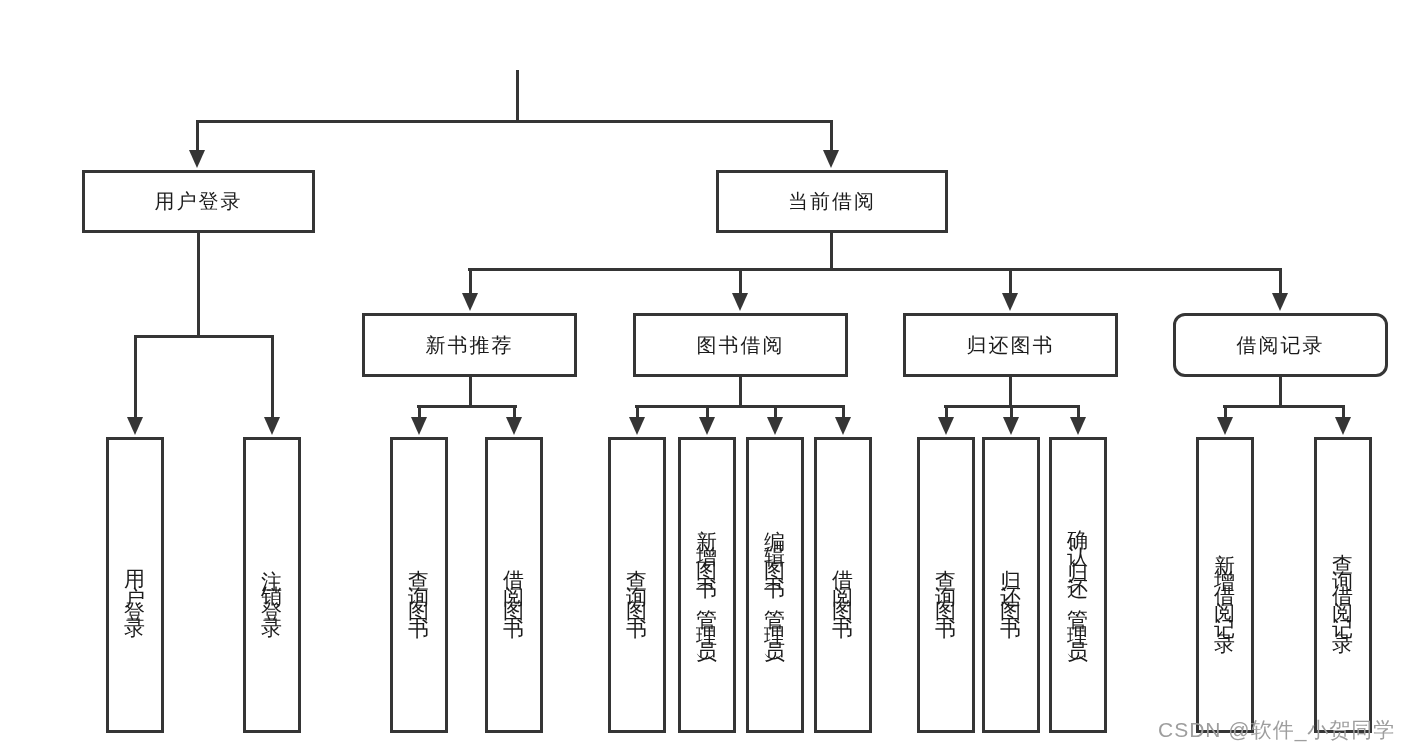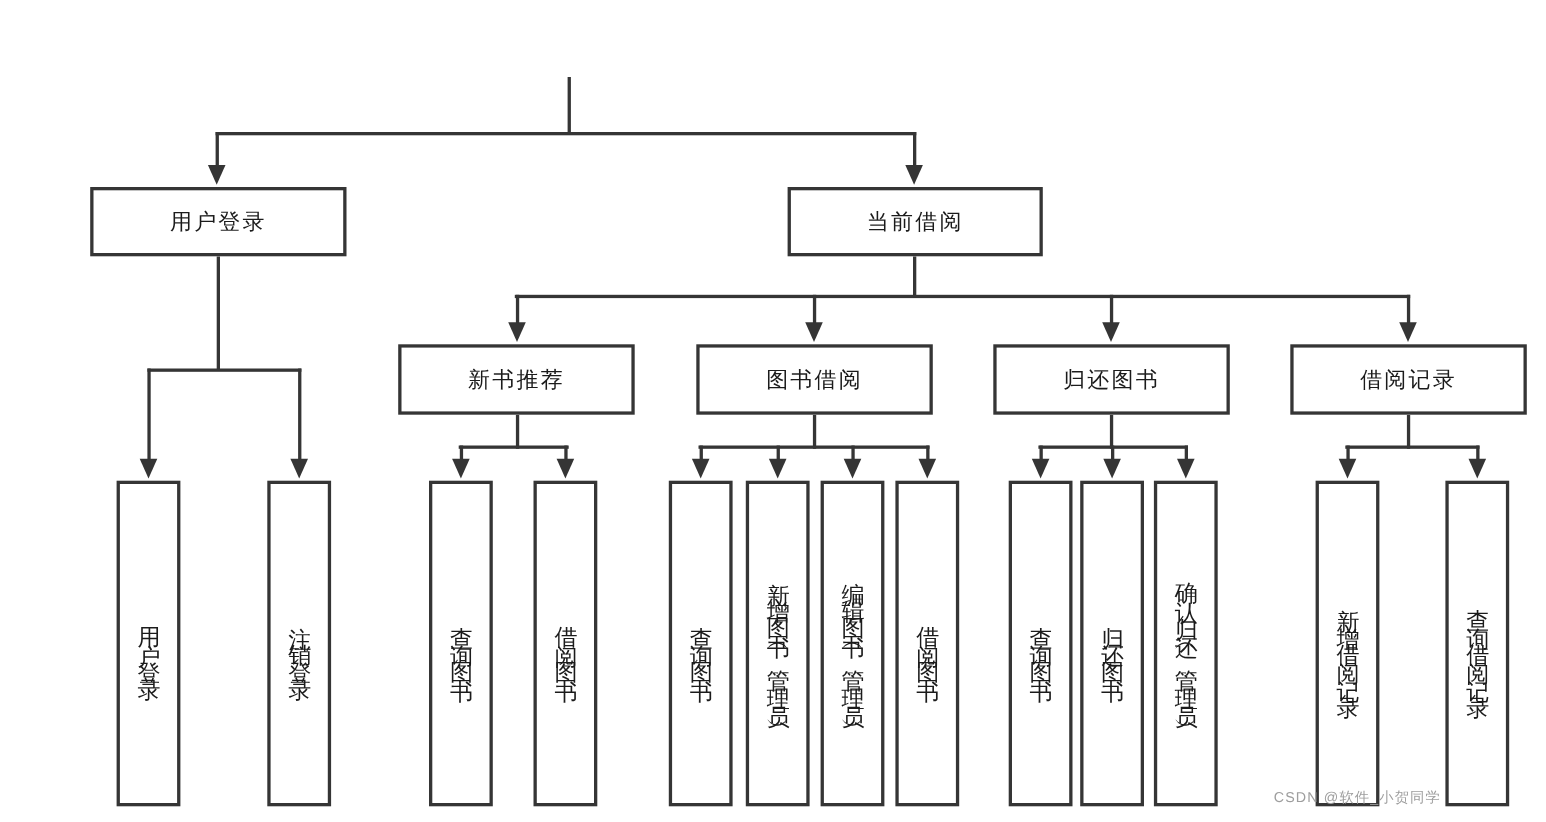--- a/index.html
+++ b/index.html
@@ -35,37 +35,37 @@
   }
   .hline,.vline{position:absolute;background:var(--line);z-index:1;}
   .arrow{
     position:absolute;width:0;height:0;z-index:1;
     border-left:8px solid transparent;
     border-right:8px solid transparent;
     border-top:18px solid var(--line);
   }
   .watermark{
     position:absolute;left:1158px;top:716px;
-    font-size:13px;color:var(--wm);letter-spacing:1px;
+    font-size:21px;color:var(--wm);letter-spacing:1px;
     z-index:5;white-space:nowrap;
   }
 </style>
 </head>
 <body>
 
 <div class="canvas">
 
 
   <div class="box" style="left:82px;top:170px;width:233px;height:63px;">用户登录</div>
   <div class="box" style="left:716px;top:170px;width:232px;height:63px;">当前借阅</div>
 
   <div class="box" style="left:362px;top:313px;width:215px;height:64px;">新书推荐</div>
   <div class="box" style="left:633px;top:313px;width:215px;height:64px;">图书借阅</div>
   <div class="box" style="left:903px;top:313px;width:215px;height:64px;">归还图书</div>
-  <div class="box" style="left:1173px;top:313px;width:215px;height:64px;">借阅记录</div>
+  <div class="box" style="left:1173px;top:313px;width:215px;height:64px;border-radius:12px;">借阅记录</div>
 
   <div class="box leaf" style="left:106px;top:437px;width:58px;height:296px;">用户登录</div>
   <div class="box leaf" style="left:243px;top:437px;width:58px;height:296px;">注销登录</div>
 
   <div class="box leaf" style="left:390px;top:437px;width:58px;height:296px;">查询图书</div>
   <div class="box leaf" style="left:485px;top:437px;width:58px;height:296px;">借阅图书</div>
 
   <div class="box leaf" style="left:608px;top:437px;width:58px;height:296px;">查询图书</div>
   <div class="box leaf" style="left:678px;top:437px;width:58px;height:296px;">新增图书（管理员）</div>
   <div class="box leaf" style="left:746px;top:437px;width:58px;height:296px;">编辑图书（管理员）</div>

